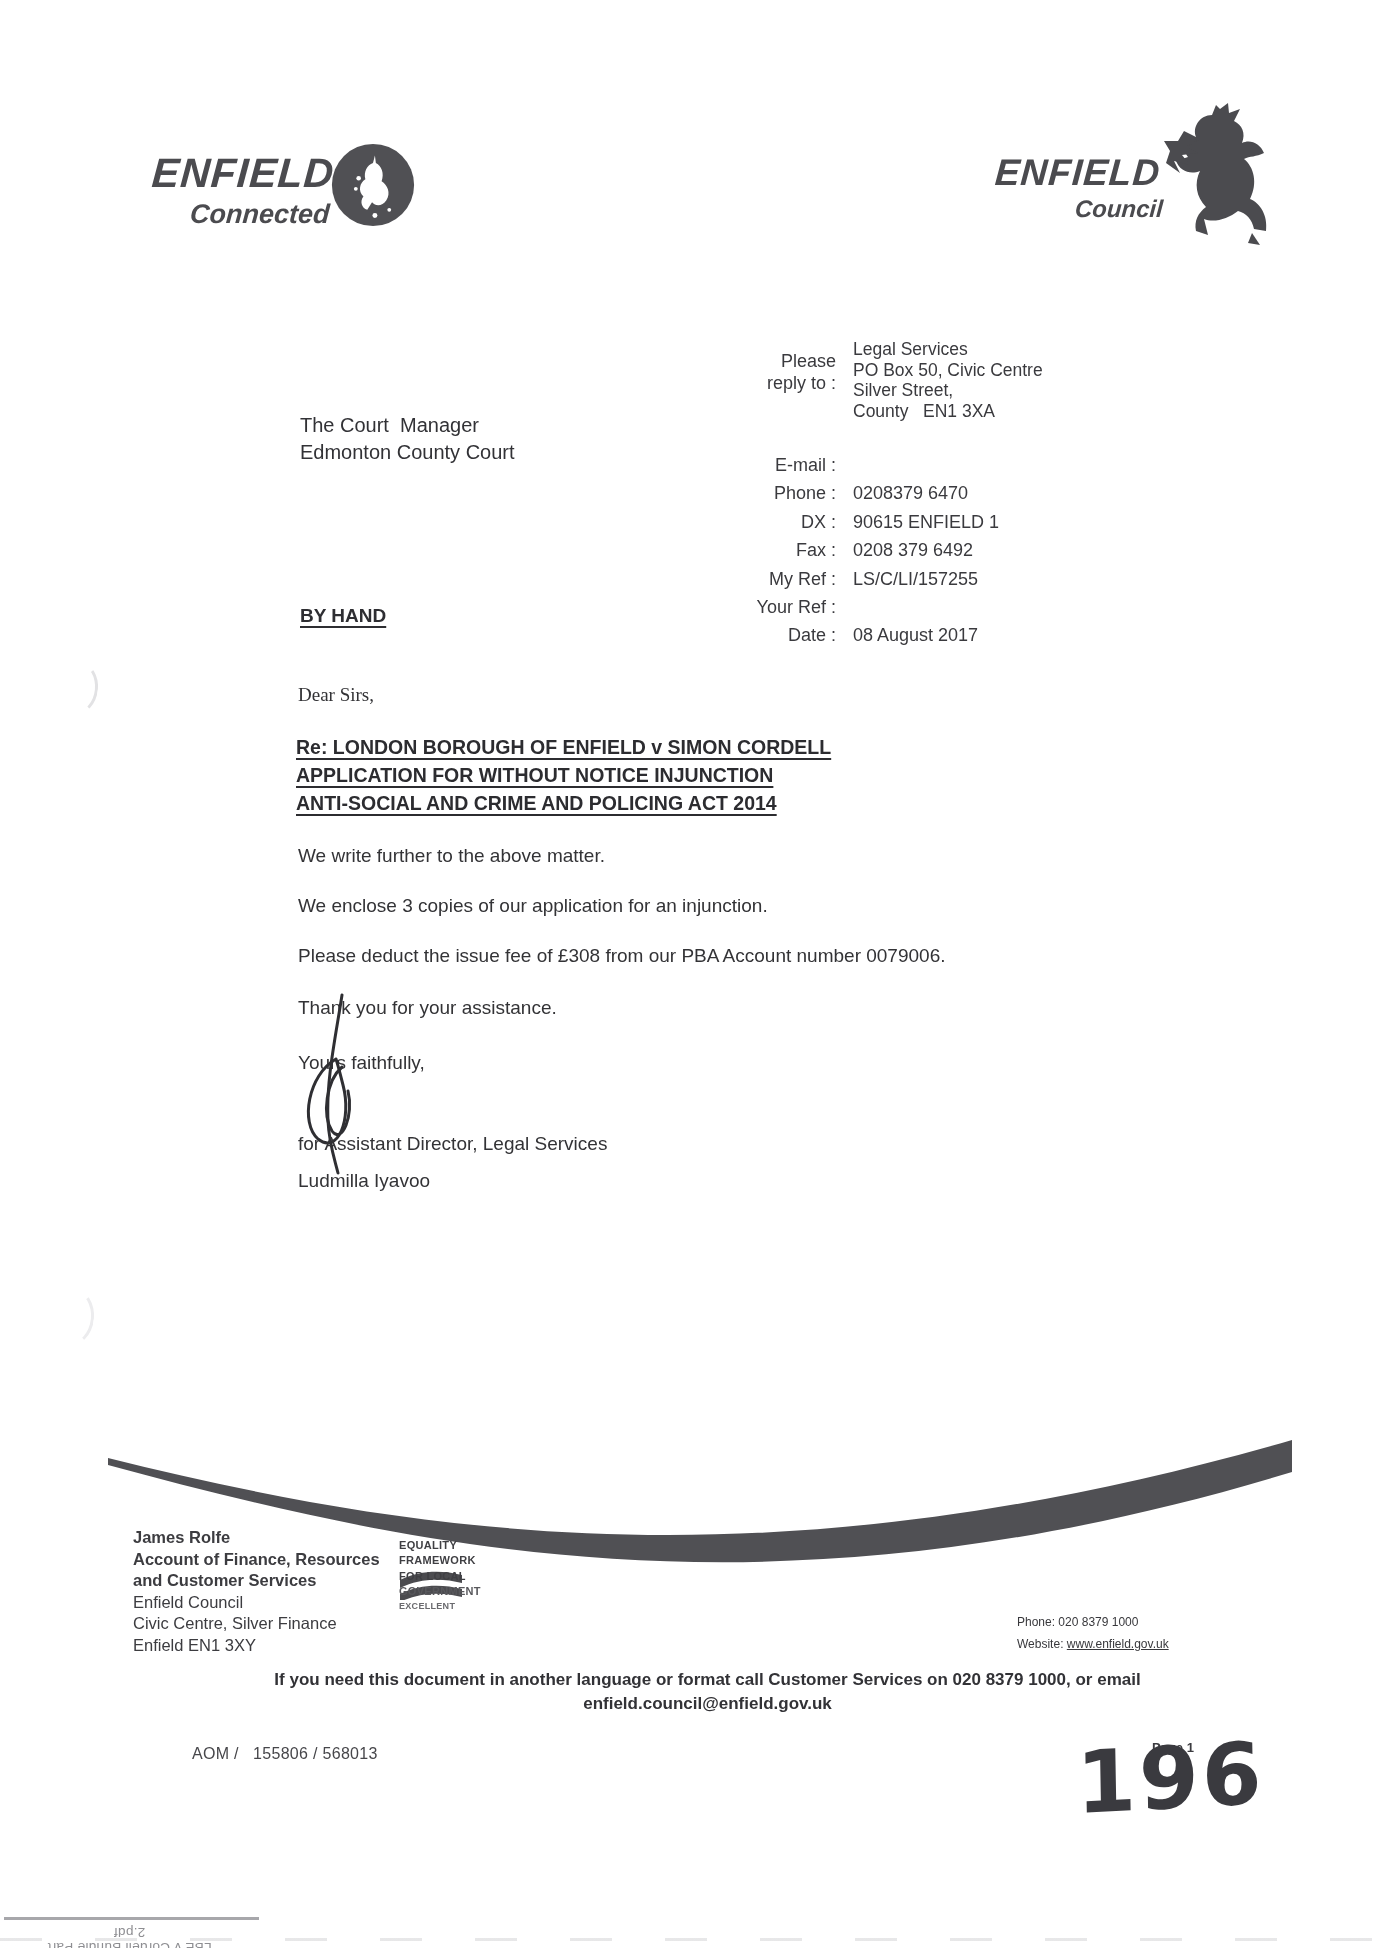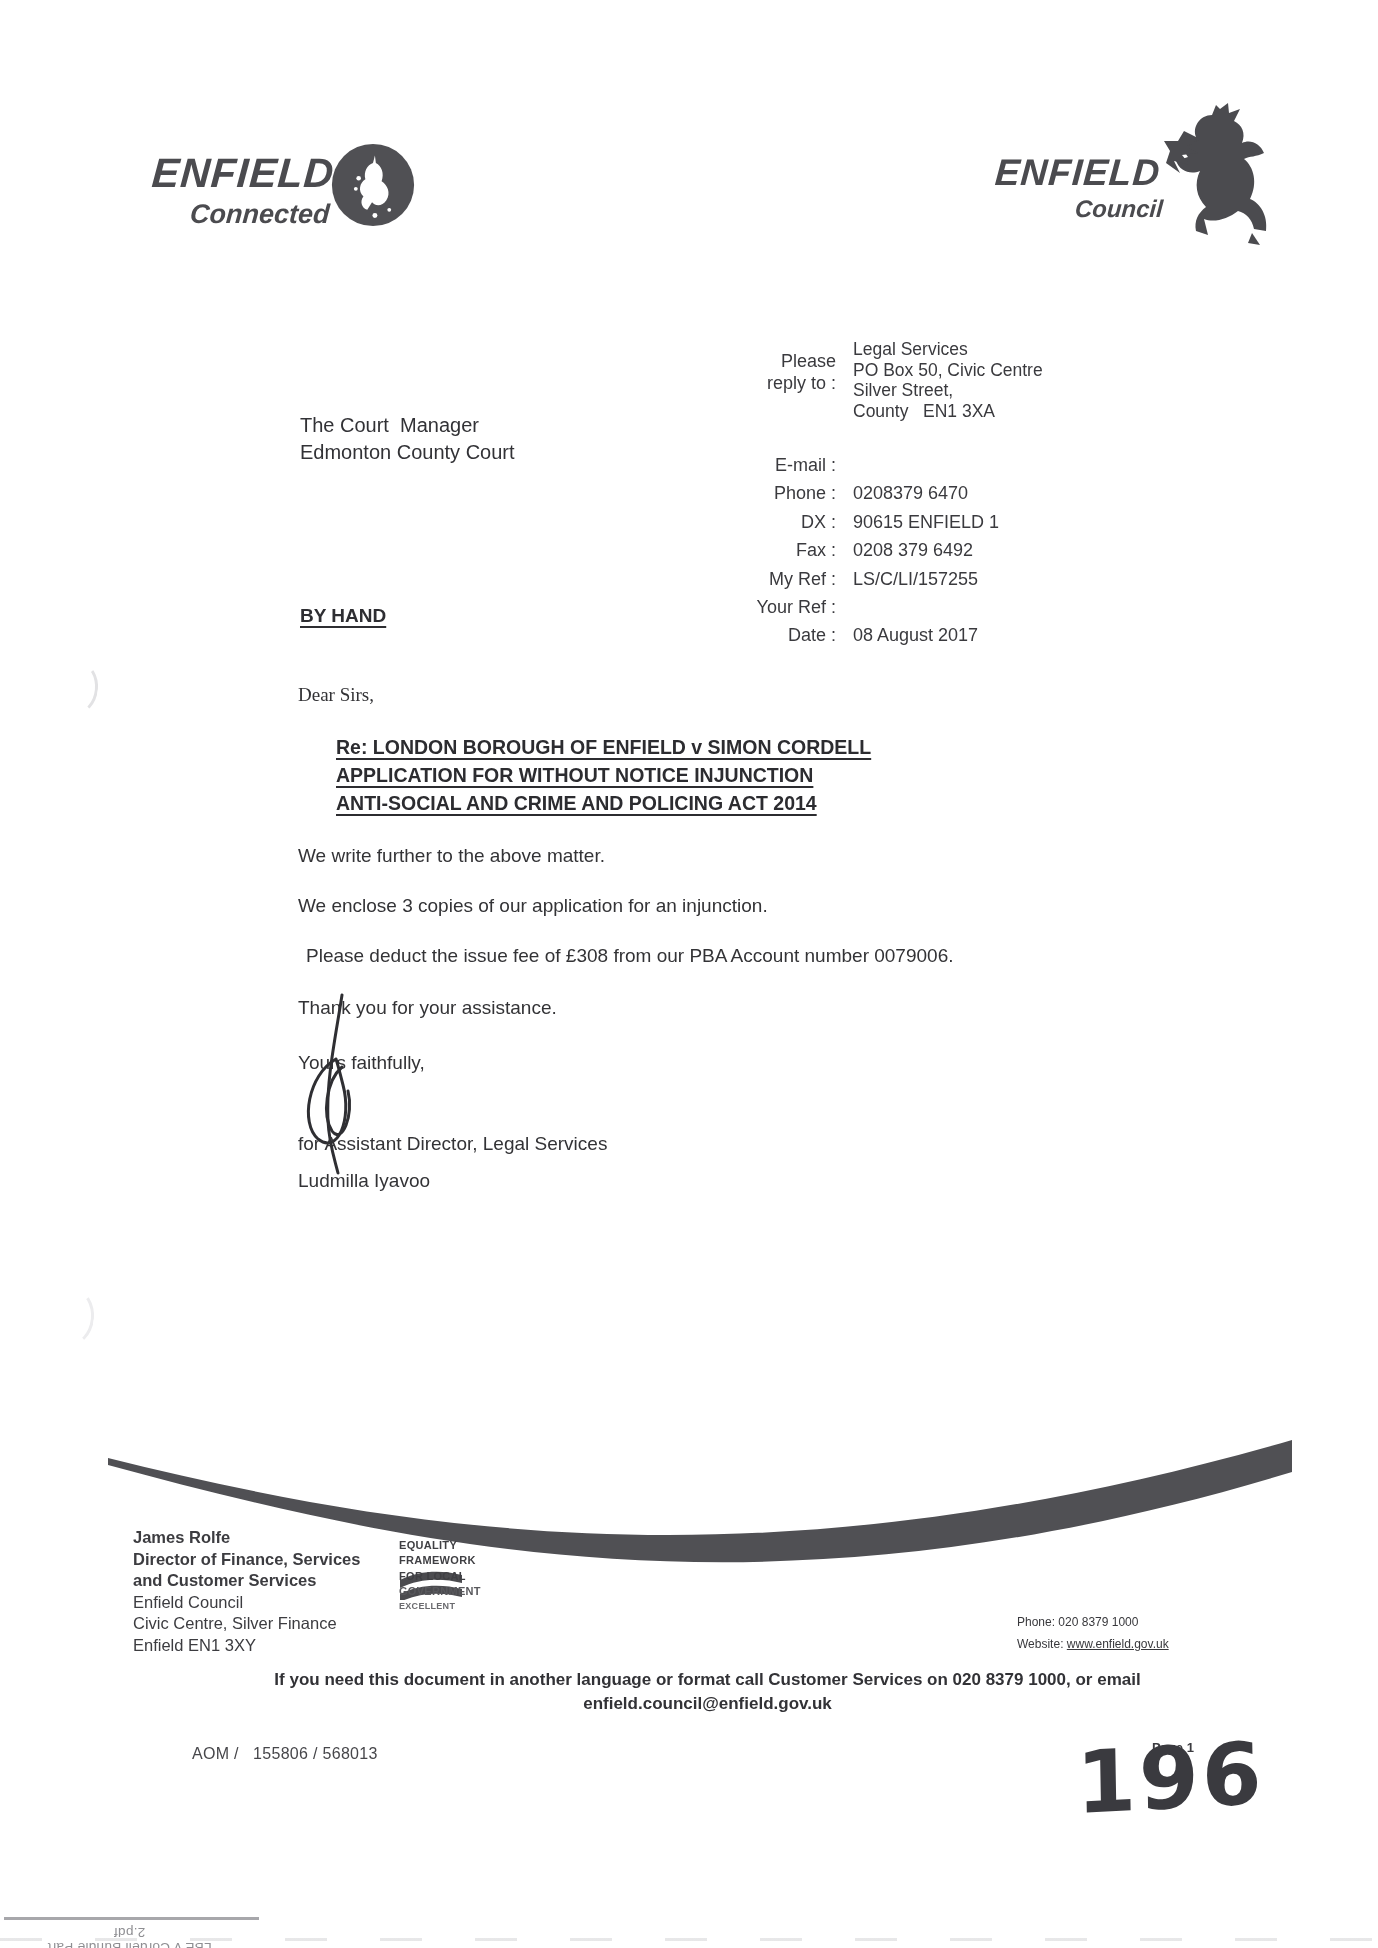--- a/index.html
+++ b/index.html
@@ -131,29 +131,29 @@
     <div class="contact-row">
       <div class="contact-label pre">Date :</div>
       <div class="contact-value pre">08 August 2017</div>
     </div>
   </div>
 
   <div class="abs byhand" style="left:300px; top:605px;">BY HAND</div>
 
   <div class="abs body-text" style="left:298px; top:684px;font-family:Liberation Serif, serif;">Dear Sirs,</div>
 
-  <div class="abs" style="left:296px; top:733px;margin-left:40px;">
+  <div class="abs" style="left:296px; top:733px;">
     <div class="subject-line">Re: LONDON BOROUGH OF ENFIELD v SIMON CORDELL</div>
     <div class="subject-line">APPLICATION FOR WITHOUT NOTICE INJUNCTION</div>
     <div class="subject-line">ANTI-SOCIAL AND CRIME AND POLICING ACT 2014</div>
   </div>
 
   <div class="abs body-text" style="left:298px; top:845px;">We write further to the above matter.</div>
   <div class="abs body-text" style="left:298px; top:895px;">We enclose 3 copies of our application for an injunction.</div>
-  <div class="abs body-text" style="left:298px; top:945px;margin-left:8px;">Please deduct the issue fee of £308 from our PBA Account number 0079006.</div>
+  <div class="abs body-text" style="left:298px; top:945px;">Please deduct the issue fee of £308 from our PBA Account number 0079006.</div>
   <div class="abs body-text" style="left:298px; top:997px;">Thank you for your assistance.</div>
 
   <div class="abs body-text" style="left:298px; top:1052px;">Yours faithfully,</div>
 
   <svg class="abs" style="left:296px; top:993px;" width="110" height="185" viewBox="0 0 110 185">
     <g fill="none" stroke="#2f2f33" stroke-width="3" stroke-linecap="round">
       <path d="M46,2 C40,42 30,86 32,128 C33,150 38,164 42,180"></path>
       <path d="M40,66 C12,82 4,130 22,146 C42,162 56,126 47,92 C44,80 42,72 40,66"></path>
       <path d="M46,74 C30,88 26,122 36,138 C46,152 58,122 52,98"></path>
     </g>
@@ -161,21 +161,21 @@
 
   <div class="abs body-text" style="left:298px; top:1170px;">Ludmilla Iyavoo</div>
   <div class="abs body-text" style="left:298px; top:1133px;">for Assistant Director, Legal Services</div>
 
   <svg class="abs" style="left:100px; top:1430px;" width="1200" height="165" viewBox="0 0 1200 165">
     <path fill="#505054" d="M8,28 C330,108 680,158 1192,10 L1192,42 C680,198 330,122 8,35 Z"></path>
   </svg>
 
   <div class="abs" style="left:133px; top:1527px;">
     <div class="footer-line footer-bold">James Rolfe</div>
-    <div class="footer-line footer-bold">Director of Finance, Services</div>
+    <div class="footer-line footer-bold">Account of Finance, Resources</div>
     <div class="footer-line footer-bold">and Customer Services</div>
     <div class="footer-line">Enfield Council</div>
     <div class="footer-line">Civic Centre, Silver Finance</div>
     <div class="footer-line">Enfield EN1 3XY</div>
   </div>
 
   <svg class="abs" style="left:398px; top:1568px;" width="66" height="32" viewBox="0 0 66 32">
     <path fill="#4b4b4f" d="M2,12 C22,2 44,2 64,7 L64,15 C44,10 22,10 2,20 Z"></path>
     <path fill="#4b4b4f" d="M2,26 C22,16 44,16 64,21 L64,29 C44,24 22,24 2,34 Z"></path>
   </svg>

